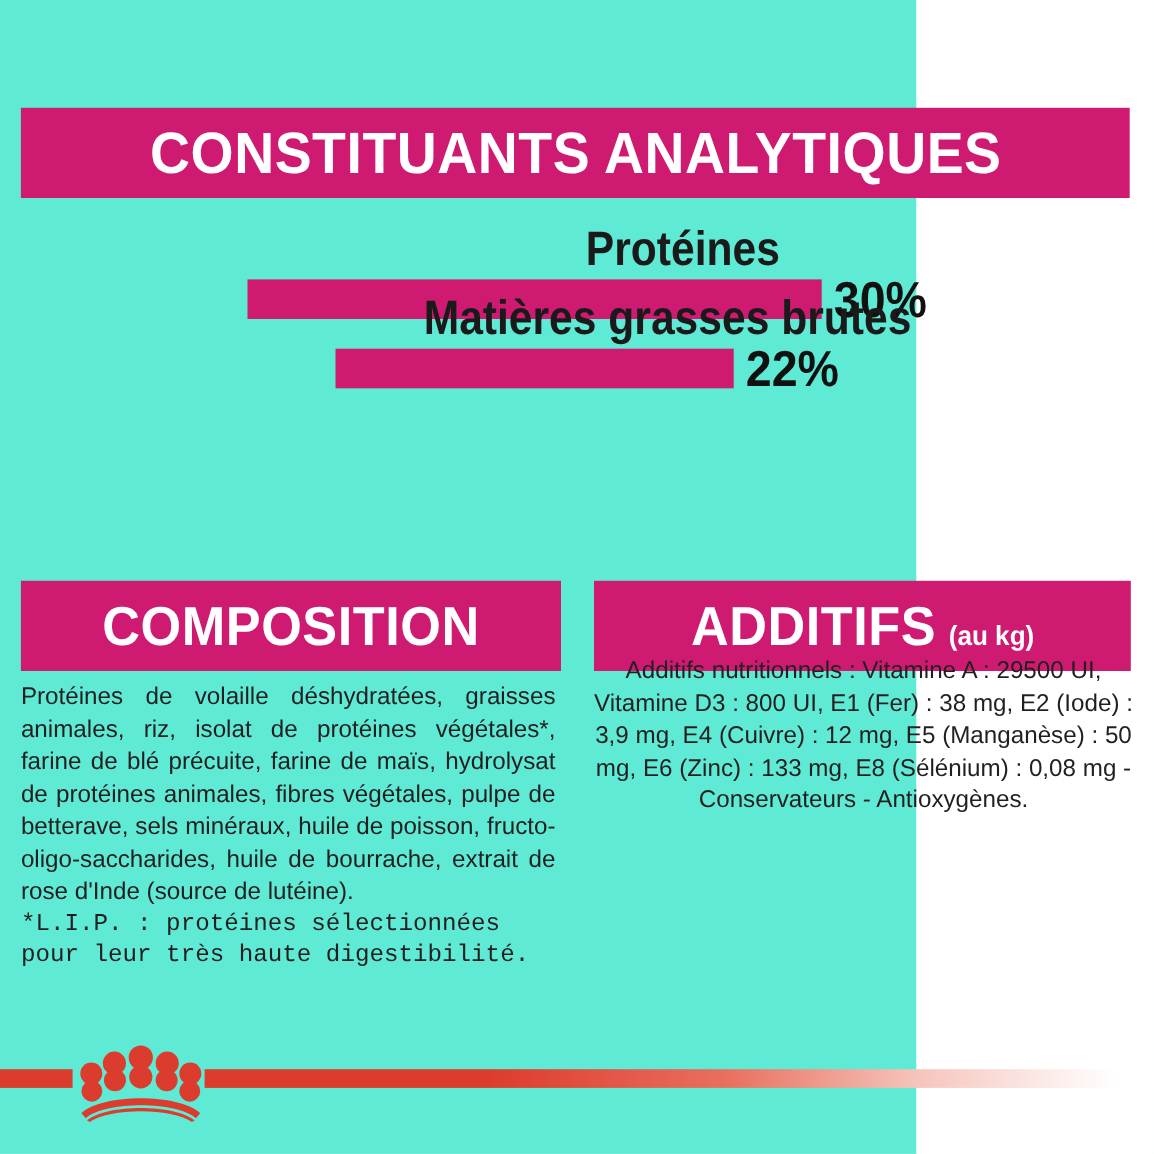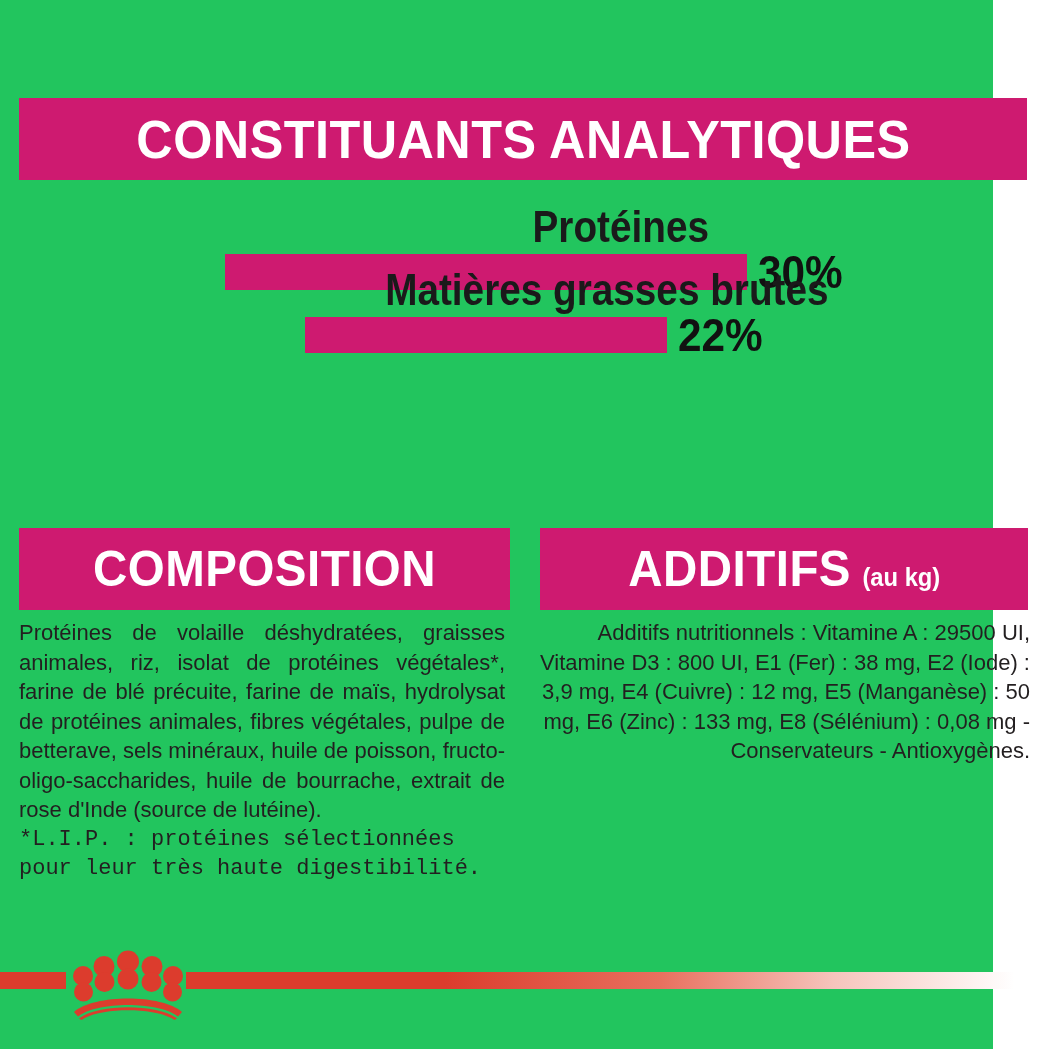--- a/index.html
+++ b/index.html
@@ -2,21 +2,21 @@
 <html><head>
 <meta charset="utf-8">
 <style>
   * { box-sizing: border-box; margin: 0; padding: 0; }
   html, body {
     width: 1049px; height: 1049px;
     background: #ffffff;
     font-family: "Liberation Sans", sans-serif;
     overflow: hidden;
   }
-  .page { position: relative; width: 993px; height: 1049px; background: #22c55e; }
+  .page { position: relative; width: 833px; height: 1049px; background: #5eead4; }
 
   
   .bar-header {
     position: absolute;
     background: #ce1a70;
     display: flex;
     align-items: center;
   }
   .bar-header .title {
     color: #ffffff;
@@ -109,21 +109,21 @@
   
   .body-col {
     position: absolute;
     color: #231f20;
     font-family: "Liberation Sans", sans-serif;
     font-size: 22px;
     line-height: 29.5px;
     text-align: justify;
   }
   #composition-body { left: 19px; top: 618px; width: 486px; }
-  #additifs-body    { left: 540px; top: 618px; width: 490px; text-align: right; }
+  #additifs-body    { left: 540px; top: 594px; width: 490px; text-align: center; }
   #composition-body .tail { text-align: left; display: block; font-family: Liberation Mono, monospace; }
 
   
   .footer { position: absolute; left: 0; top: 972px; width: 1049px; height: 24px; }
   .footer-line-left {
     position: absolute; left: 0; top: 0; width: 66px; height: 17px;
     background: #dc3c2d;
   }
   .footer-line-right {
     position: absolute; left: 186px; top: 0; width: 863px; height: 17px;

